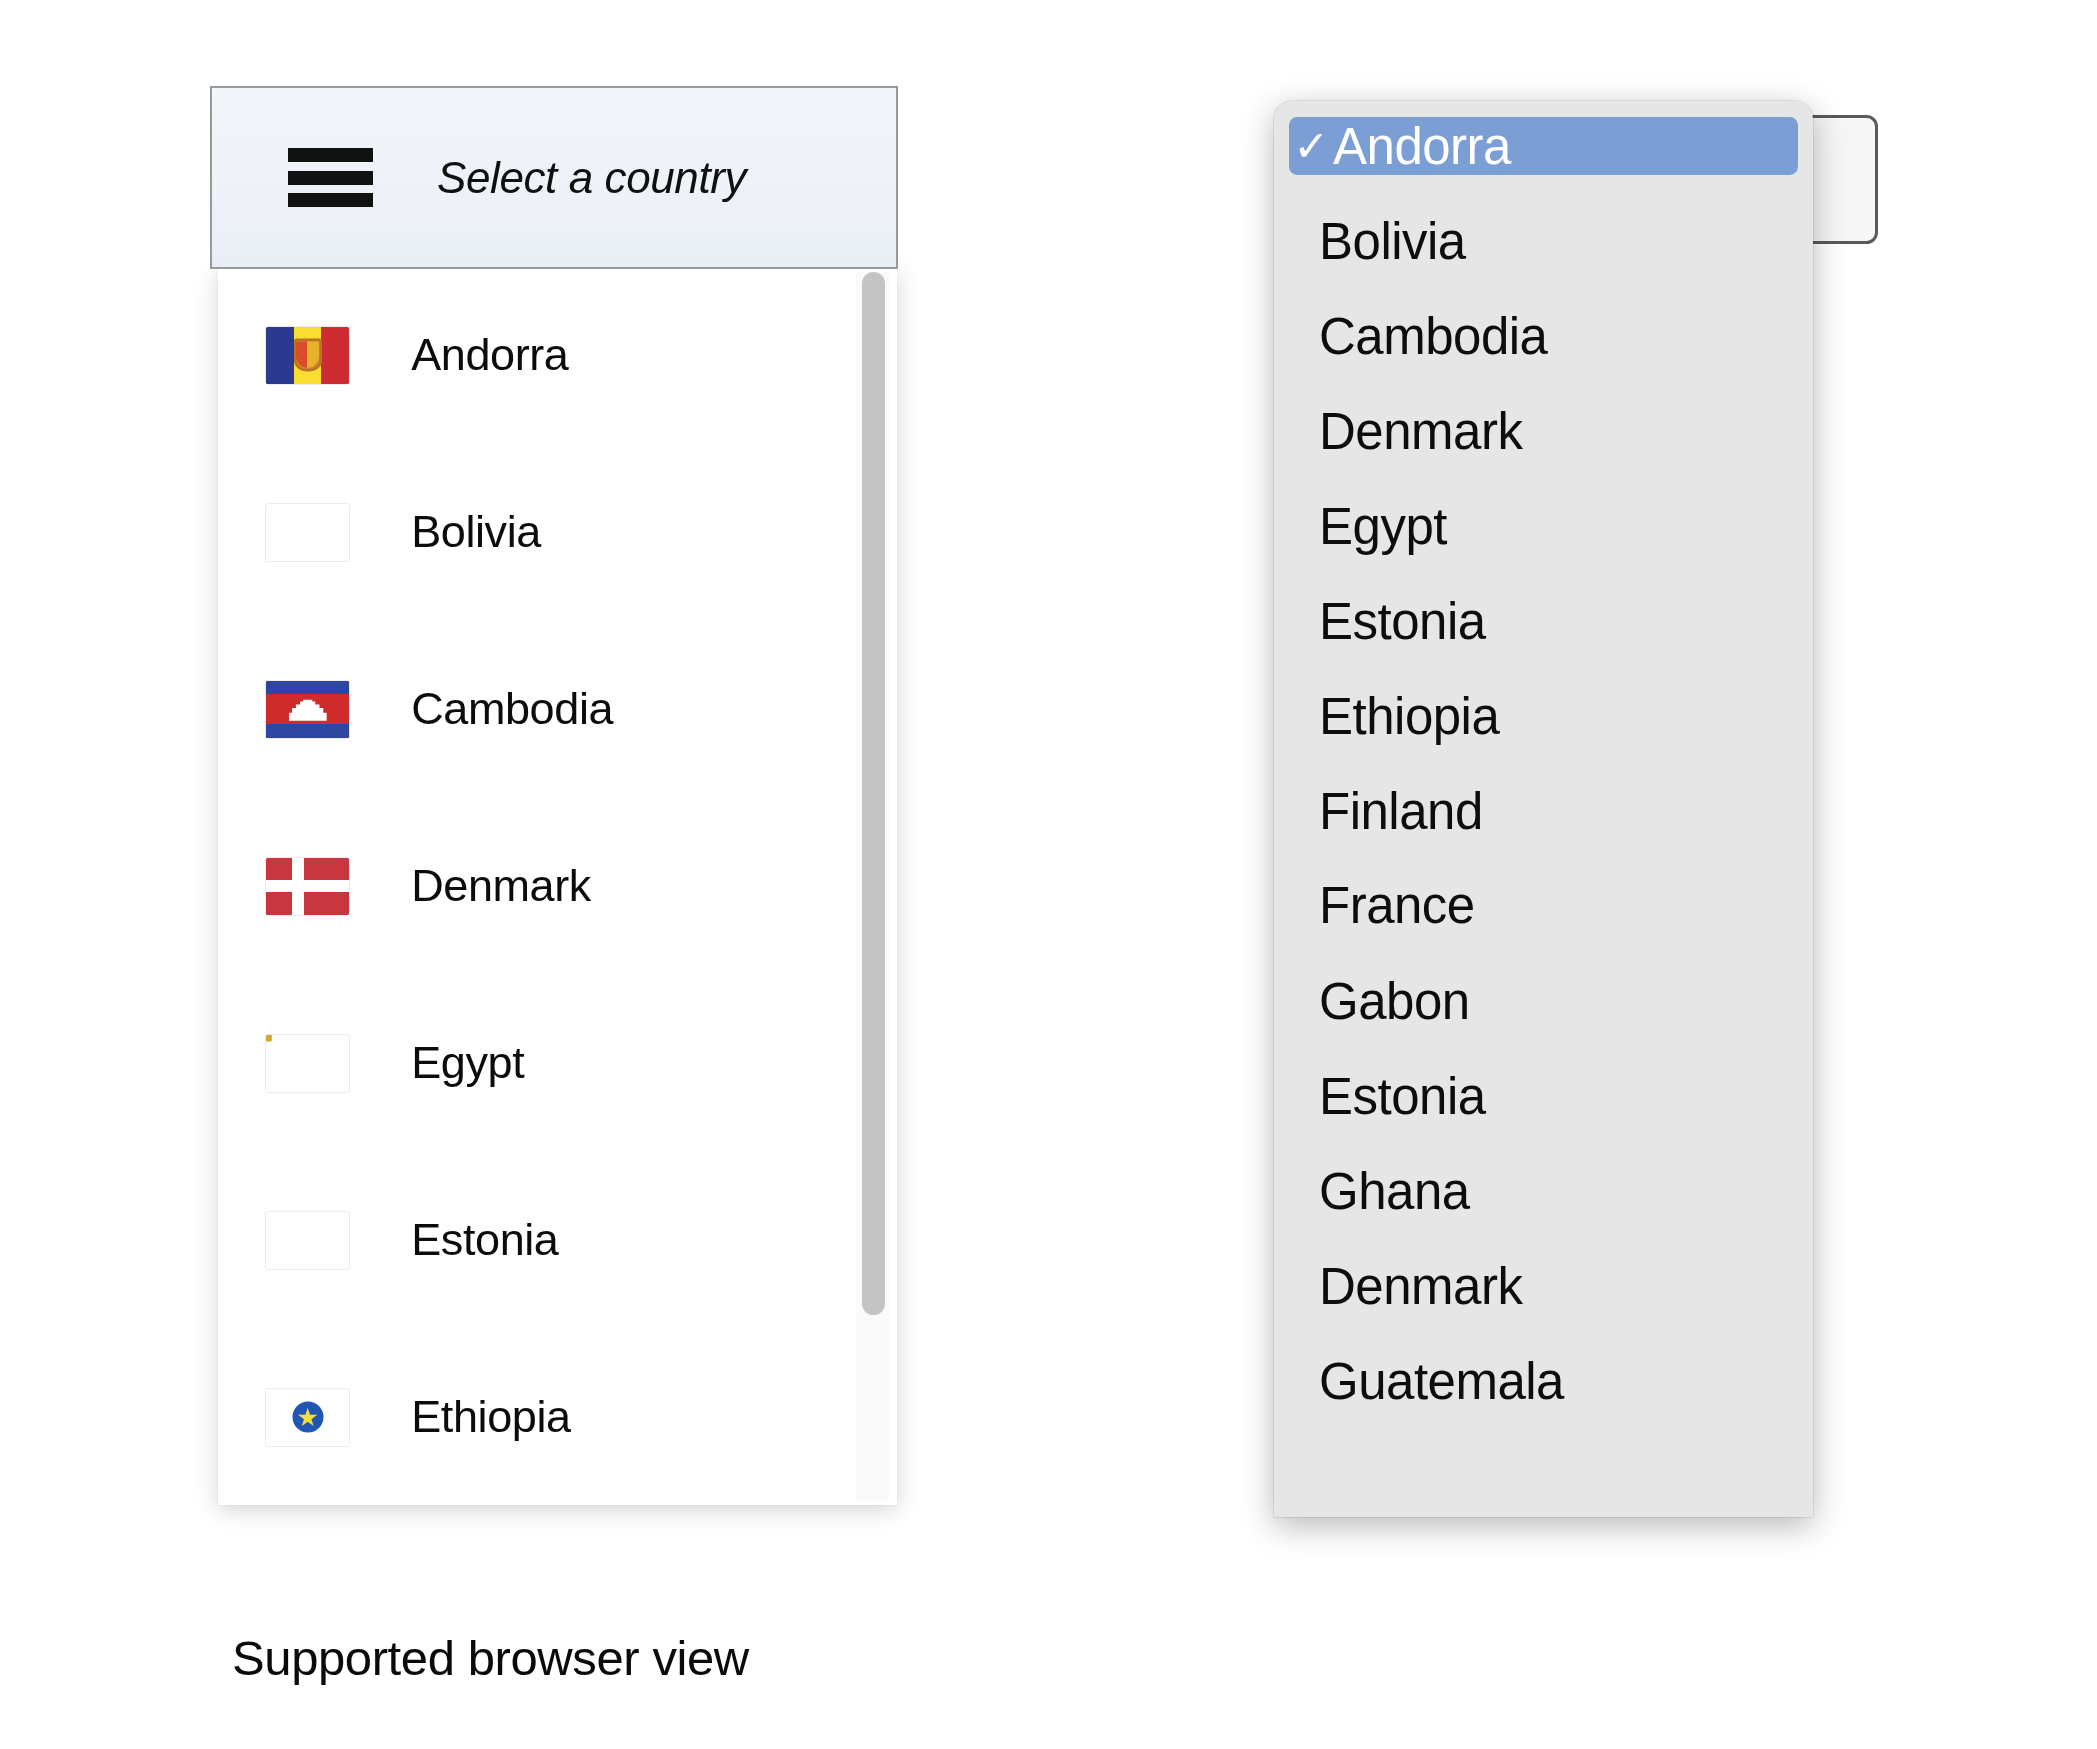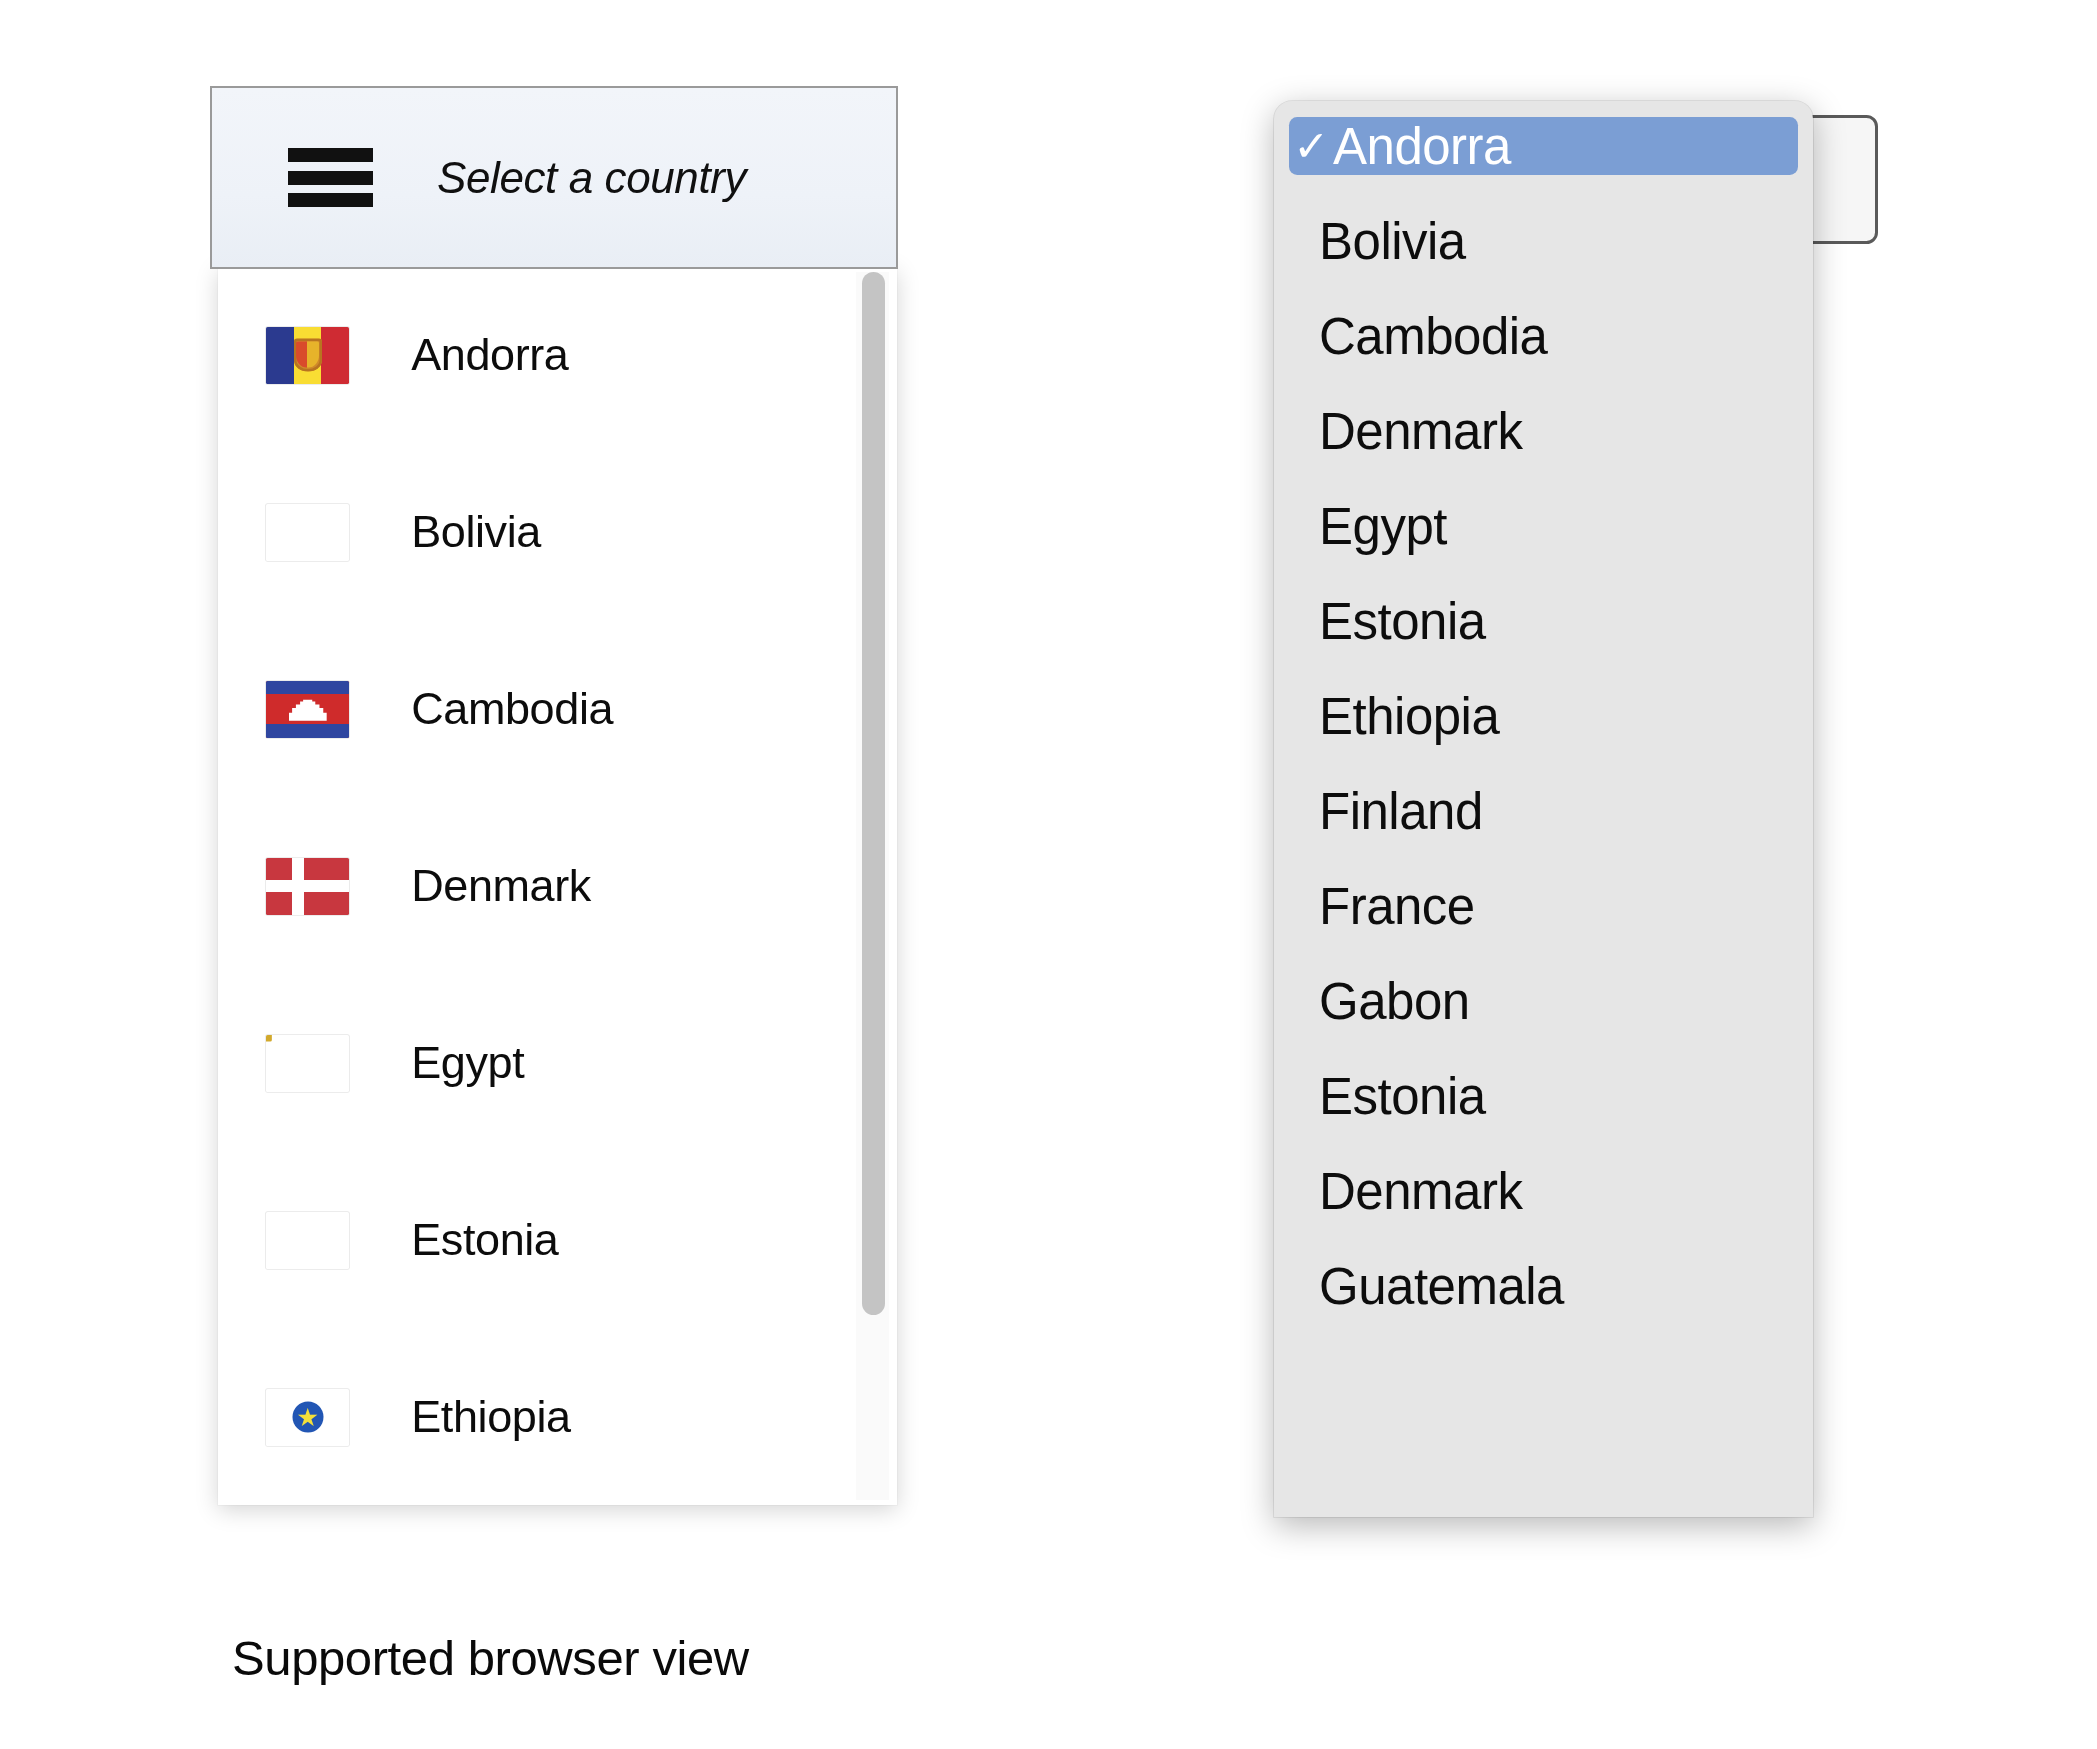--- a/index.html
+++ b/index.html
@@ -390,30 +390,33 @@
     </div>
     <div class="native-item" style="margin-top: 37px;">
       <span>Estonia</span>
     </div>
     <div class="native-item" style="margin-top: 37px;">
       <span>Ethiopia</span>
     </div>
     <div class="native-item" style="margin-top: 37px; align-items: center;">
       <span>Finland</span>
     </div>
-    <div class="native-item" style="margin-top: 37px;">
+    <div class="native-item" style="margin-top: 37px; align-items: flex-end;">
       <span>France</span>
     </div>
     <div class="native-item" style="margin-top: 37px; text-align: center;">
       <span>Gabon</span>
     </div>
     <div class="native-item" style="margin-top: 37px;">
       <span>Estonia</span>
     </div>
     <div class="native-item" style="margin-top: 37px;">
+      <span>Ghana</span>
+    </div>
+    <div class="native-item" style="margin-top: 37px;">
       <span>Denmark</span>
     </div>
     <div class="native-item" style="margin-top: 37px;">
       <span>Guatemala</span>
     </div>
 
   </div>
 
 </div>
 

